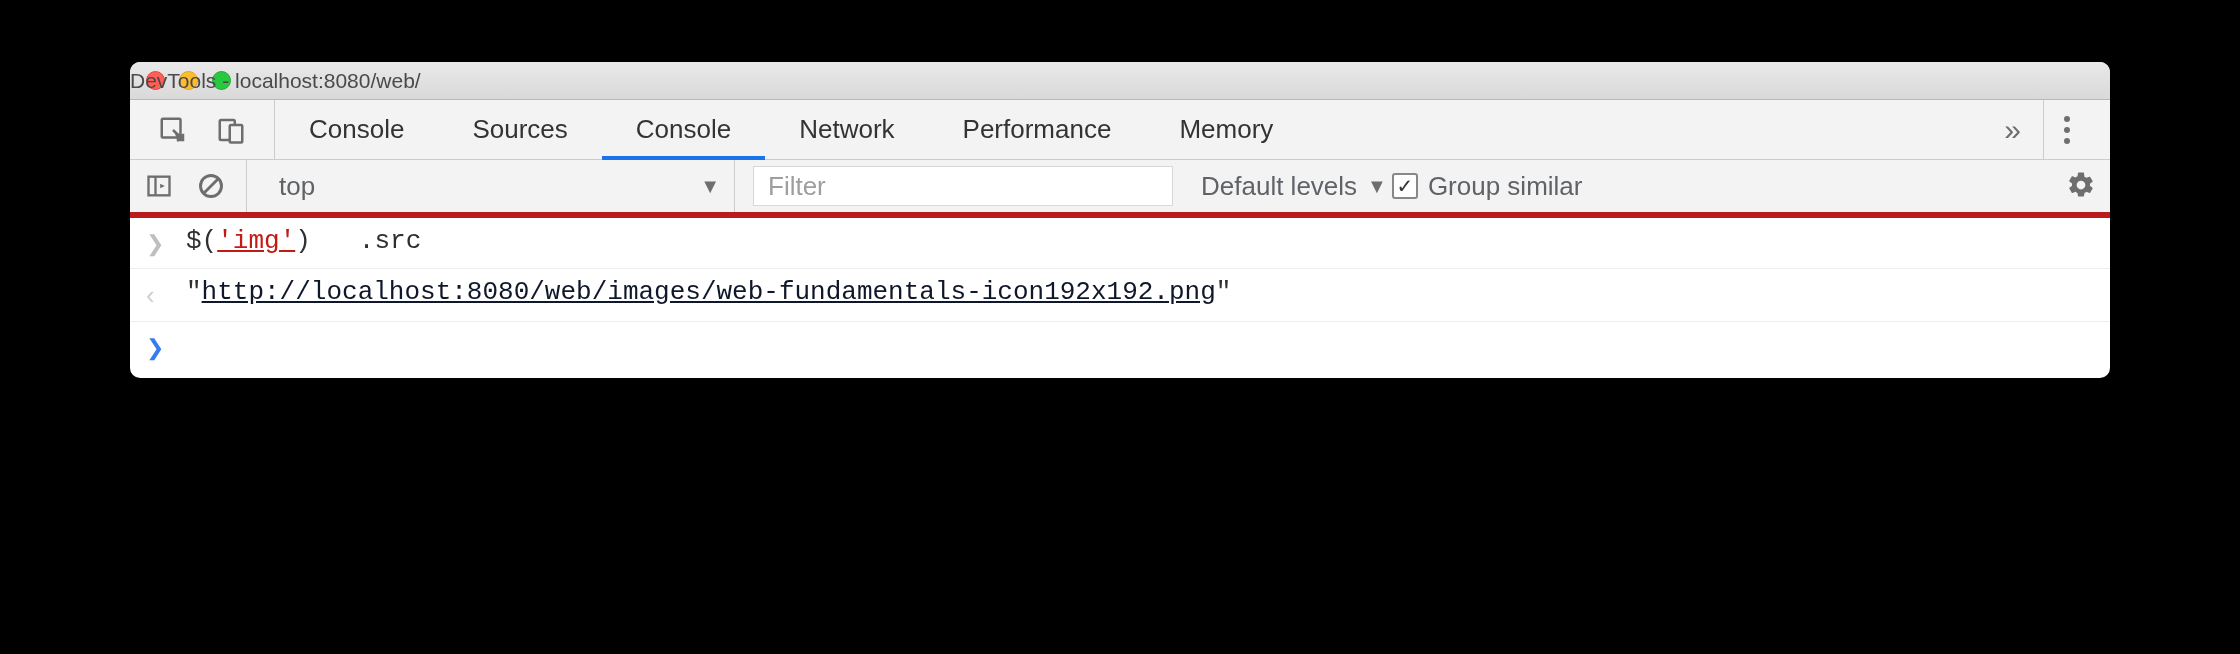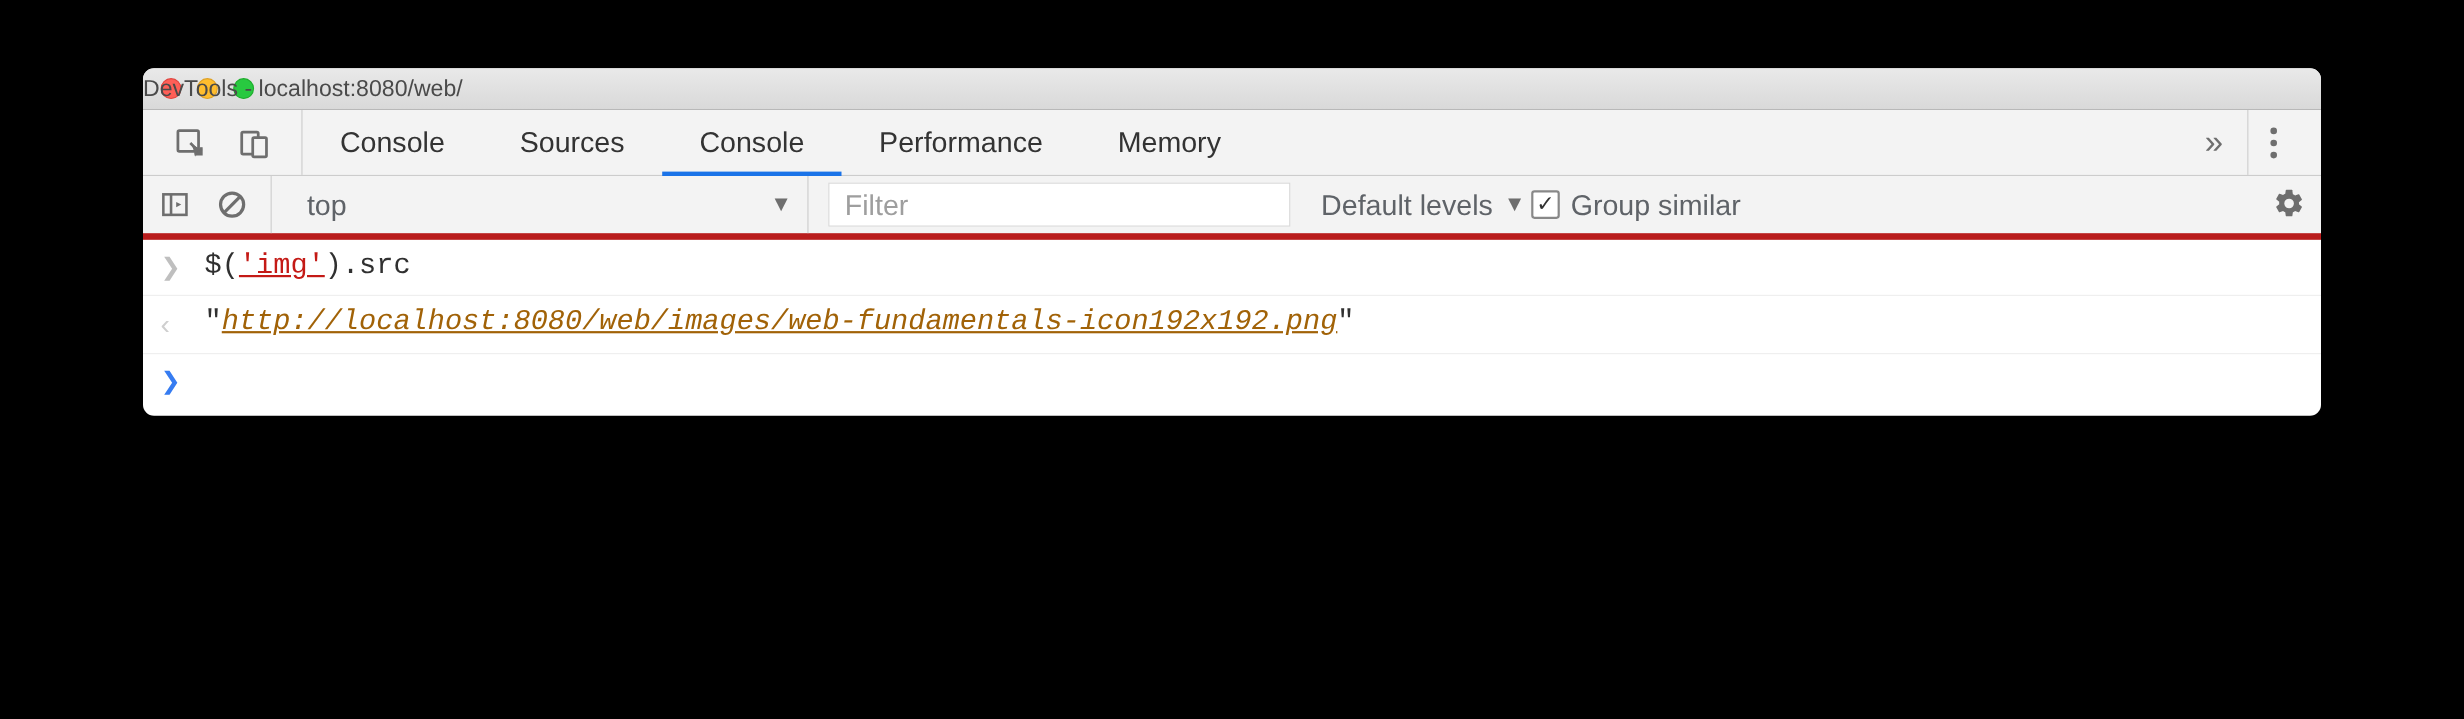--- a/index.html
+++ b/index.html
@@ -199,23 +199,23 @@
     line-height: 1.4;
   }
   .gutter.input::before{content:"❯";color:#bfbfbf;font-size:22px;}
   .gutter.output::before{content:"‹";color:#cfcfcf;font-size:26px;}
   .gutter.prompt{color:#367cf1;}
   .gutter.prompt::before{content:"❯";font-size:22px;}
   .code {white-space: pre;}
   .tok-fn{color:#303030;}
   .tok-paren{color:#303030;}
   .tok-str{color:#c41a16;text-decoration:underline;}
-  .tok-prop{color:#303030;}
+  .tok-prop{color:#303030;margin-left:48px;}
   .result-str{color:#303030;}
-  .result-str a{color:#a16207;text-decoration:underline;font-style:italic;}
+  .result-str a{color:#0f172a;text-decoration:underline;}
 </style>
 </head>
 <body>
 
 <div class="window">
 
   <div class="titlebar">
     <div class="traffic-lights">
       <div class="tl red"></div>
       <div class="tl yellow"></div>
@@ -237,20 +237,21 @@
         <svg width="30" height="30" viewBox="0 0 24 24" fill="none" stroke="#6e6e6e" stroke-width="2">
           <rect x="3" y="4" width="12" height="16" rx="1"></rect>
           <rect x="11" y="8" width="10" height="14" rx="1" fill="#f3f3f3"></rect>
         </svg>
       </div>
     </div>
     <div class="tabs">
       <div class="tab">Console</div>
       <div class="tab">Sources</div>
       <div class="tab active">Console</div>
+      <div class="tab">Network</div>
       <div class="tab">Performance</div>
       <div class="tab">Memory</div>
     </div>
     <div class="tab-right">
       <div class="more-tabs">»</div>
       <div class="kebab">
         <span></span>
           <span></span>
           <span></span>
       </div>

